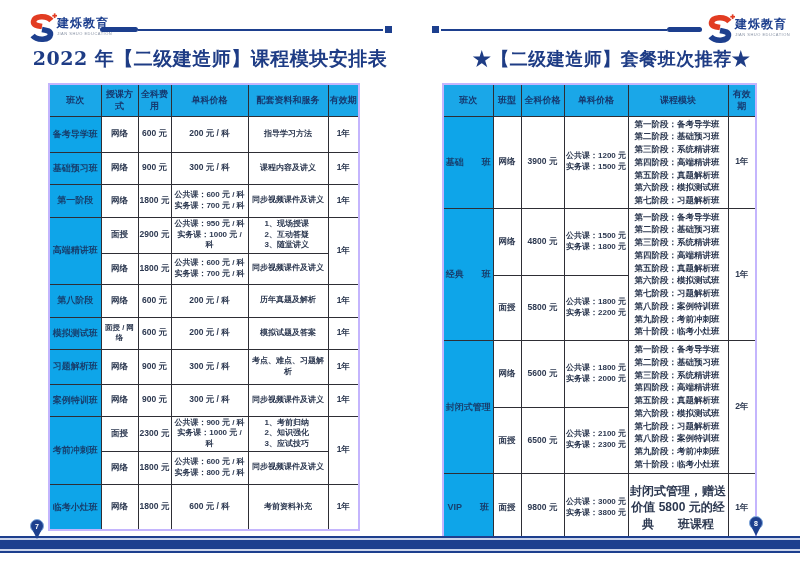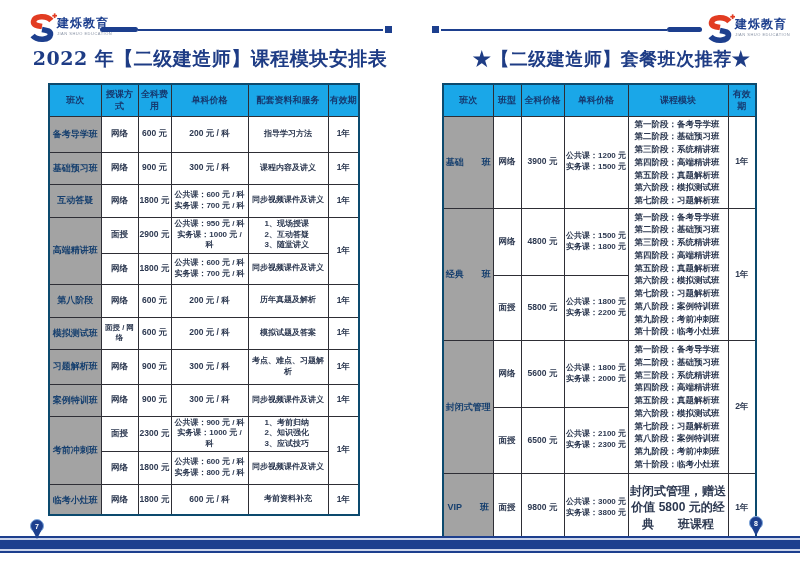--- a/index.html
+++ b/index.html
@@ -26,26 +26,26 @@
   .deco-r .thin{left:9px;width:226px;}
   .deco-r .thick{right:0;width:35px;}
   .page-title{
     position:absolute;top:45px;height:28px;display:flex;align-items:center;justify-content:center;
     font-family:"DejaVu Serif",serif;font-weight:bold;font-size:19px;color:#1e3c85;letter-spacing:.5px;
   }
   .title-l{left:30px;width:360px;}
   .title-r{left:433px;width:357px;font-size:18px;}
   
   table{border-collapse:collapse;table-layout:fixed;position:absolute;background:#fff;}
-  .tbl{border:2px solid #0c4a6e;}
+  .tbl{border:2px solid #c4b5fd;}
   th,td{border:1px solid #2e2e35;text-align:center;vertical-align:middle;padding:1px 1px;
         white-space:pre-line;line-height:1.35;overflow:hidden;}
   th{background:#1aa7e8;color:#16396f;font-size:9px;font-weight:bold;}
   td{font-size:8.5px;color:#2c3850;font-weight:bold;}
-  td.cls{background:#a3a3a3;color:#17406f;font-size:9px;margin-top:40px;}
+  td.cls{background:#0ea5e9;color:#17406f;font-size:9px;margin-top:40px;}
   td.dual{font-size:8px;margin-top:16px;}
   td.svc{font-size:8px;}
   td.svc-list{font-size:8px;text-align:left;padding-left:16px;}
   td.mode{font-size:7.5px;}
   td.mods{font-size:8.5px;text-align:left;padding-left:6px;line-height:1.5;}
   td.mods-c{font-size:12px;margin-top:34px;}
   #tbl-left{left:48px;top:83px;width:310px;}
   #tbl-right{left:442px;top:83px;width:313px;}
   
   .footer-bar{position:absolute;left:0;top:536px;width:800px;}
@@ -129,21 +129,21 @@
   </tr>
   <tr style="height:32px">
     <td class="cls">基础预习班</td>
     <td>网络</td>
     <td>900 元</td>
     <td>300 元 / 科</td>
     <td class="svc">课程内容及讲义</td>
     <td>1年</td>
   </tr>
   <tr style="height:33px">
-    <td class="cls">互动答疑</td>
+    <td class="cls">第一阶段</td>
     <td>网络</td>
     <td>1800 元</td>
     <td class="dual">公共课：600 元 / 科
 实务课：700 元 / 科</td>
     <td class="svc">同步视频课件及讲义</td>
     <td>1年</td>
   </tr>
   <tr style="height:36px">
     <td class="cls" rowspan="2">高端精讲班</td>
     <td>面授</td>
@@ -205,21 +205,21 @@
 3、应试技巧</td>
     <td rowspan="2">1年</td>
   </tr>
   <tr style="height:33px">
     <td>网络</td>
     <td>1800 元</td>
     <td class="dual">公共课：600 元 / 科
 实务课：800 元 / 科</td>
     <td class="svc">同步视频课件及讲义</td>
   </tr>
-  <tr style="height:31px">
+  <tr style="height:46px">
     <td class="cls">临考小灶班</td>
     <td>网络</td>
     <td>1800 元</td>
     <td>600 元 / 科</td>
     <td class="svc">考前资料补充</td>
     <td>1年</td>
   </tr>
 </tbody>
   </table>
 

